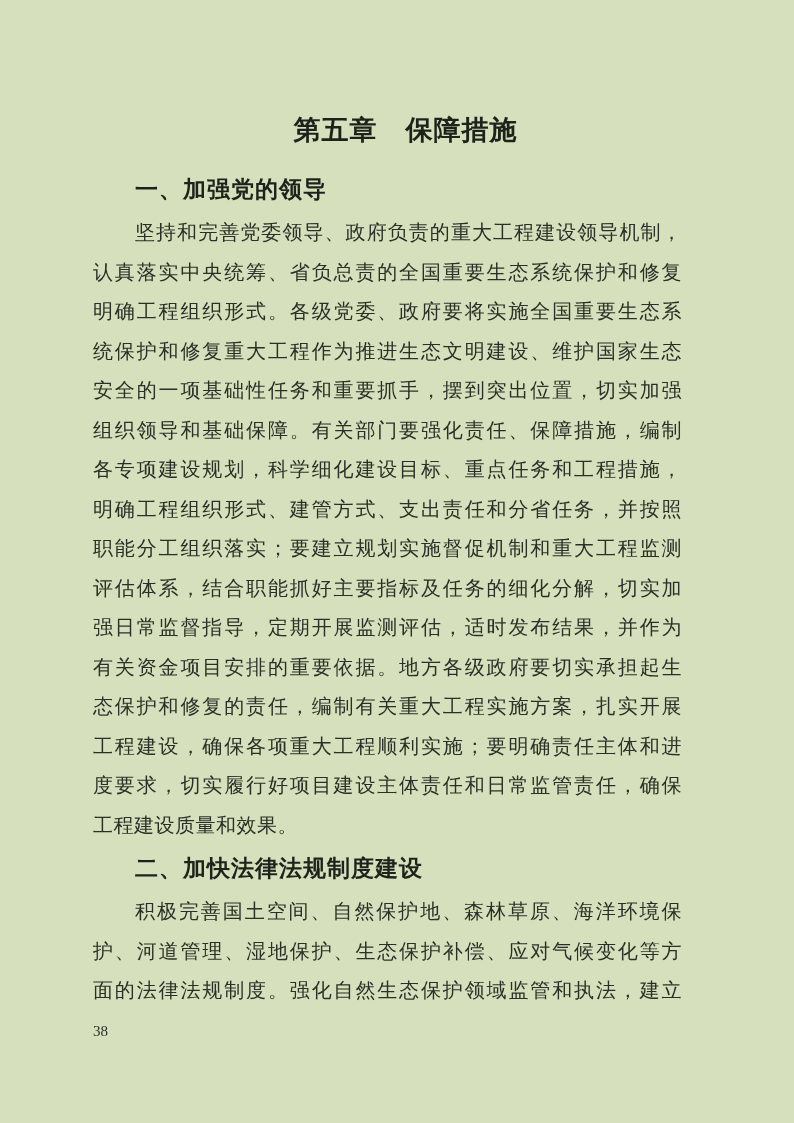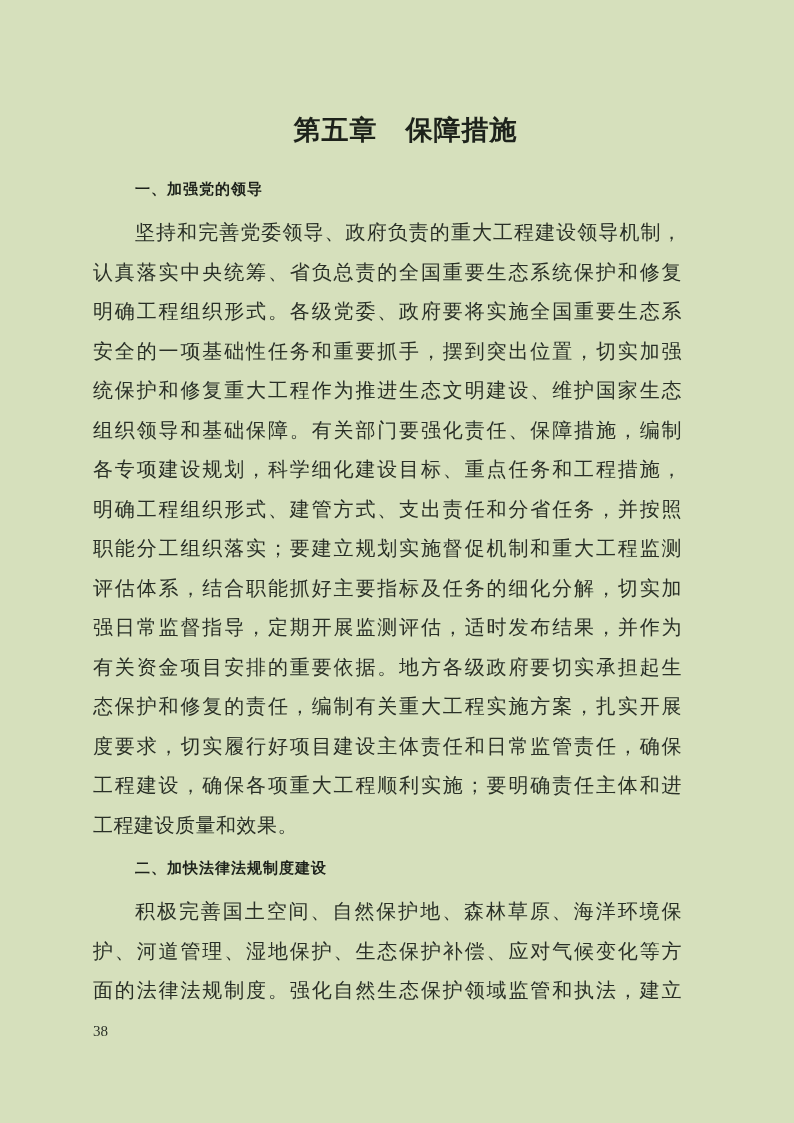--- a/index.html
+++ b/index.html
@@ -28,21 +28,21 @@
     line-height: 36px;
     text-align: center;
     color: var(--heading-ink);
     letter-spacing: 1px;
     margin-bottom: 26px;
   }
   .section { margin-top: 8px; }
   .section-heading {
     font-family: "Liberation Sans", "DejaVu Sans", sans-serif;
     font-weight: 700;
-    font-size: 15px;
+    font-size: 23px;
     line-height: 30px;
     padding-left: 42px;
     color: var(--heading-ink);
     letter-spacing: 1px;
     margin-bottom: 9px;
   }
   .paragraph { width: 589px; }
   .line {
     font-size: 20px;
     line-height: 39.5px;
@@ -70,32 +70,32 @@
 <div class="page">
   <div class="doc-title">第五章　保障措施</div>
 
   <div>
       <section class="section">
         <div class="section-heading">一、加强党的领导</div>
         <div class="paragraph">
           <div class="line first">坚持和完善党委领导、政府负责的重大工程建设领导机制，</div>
           <div class="line">认真落实中央统筹、省负总责的全国重要生态系统保护和修复</div>
           <div class="line">明确工程组织形式。各级党委、政府要将实施全国重要生态系</div>
+          <div class="line">统保护和修复重大工程作为推进生态文明建设、维护国家生态</div>
           <div class="line">安全的一项基础性任务和重要抓手，摆到突出位置，切实加强</div>
-          <div class="line">统保护和修复重大工程作为推进生态文明建设、维护国家生态</div>
           <div class="line">组织领导和基础保障。有关部门要强化责任、保障措施，编制</div>
           <div class="line">各专项建设规划，科学细化建设目标、重点任务和工程措施，</div>
           <div class="line">明确工程组织形式、建管方式、支出责任和分省任务，并按照</div>
           <div class="line">职能分工组织落实；要建立规划实施督促机制和重大工程监测</div>
           <div class="line">评估体系，结合职能抓好主要指标及任务的细化分解，切实加</div>
           <div class="line">强日常监督指导，定期开展监测评估，适时发布结果，并作为</div>
           <div class="line">有关资金项目安排的重要依据。地方各级政府要切实承担起生</div>
           <div class="line">态保护和修复的责任，编制有关重大工程实施方案，扎实开展</div>
+          <div class="line">工程建设，确保各项重大工程顺利实施；要明确责任主体和进</div>
           <div class="line">度要求，切实履行好项目建设主体责任和日常监管责任，确保</div>
-          <div class="line">工程建设，确保各项重大工程顺利实施；要明确责任主体和进</div>
           <div class="line short">工程建设质量和效果。</div>
         </div>
       </section>
       <section class="section">
         <div class="section-heading">二、加快法律法规制度建设</div>
         <div class="paragraph">
           <div class="line first">积极完善国土空间、自然保护地、森林草原、海洋环境保</div>
           <div class="line">护、河道管理、湿地保护、生态保护补偿、应对气候变化等方</div>
           <div class="line">面的法律法规制度。强化自然生态保护领域监管和执法，建立</div>
         </div>

